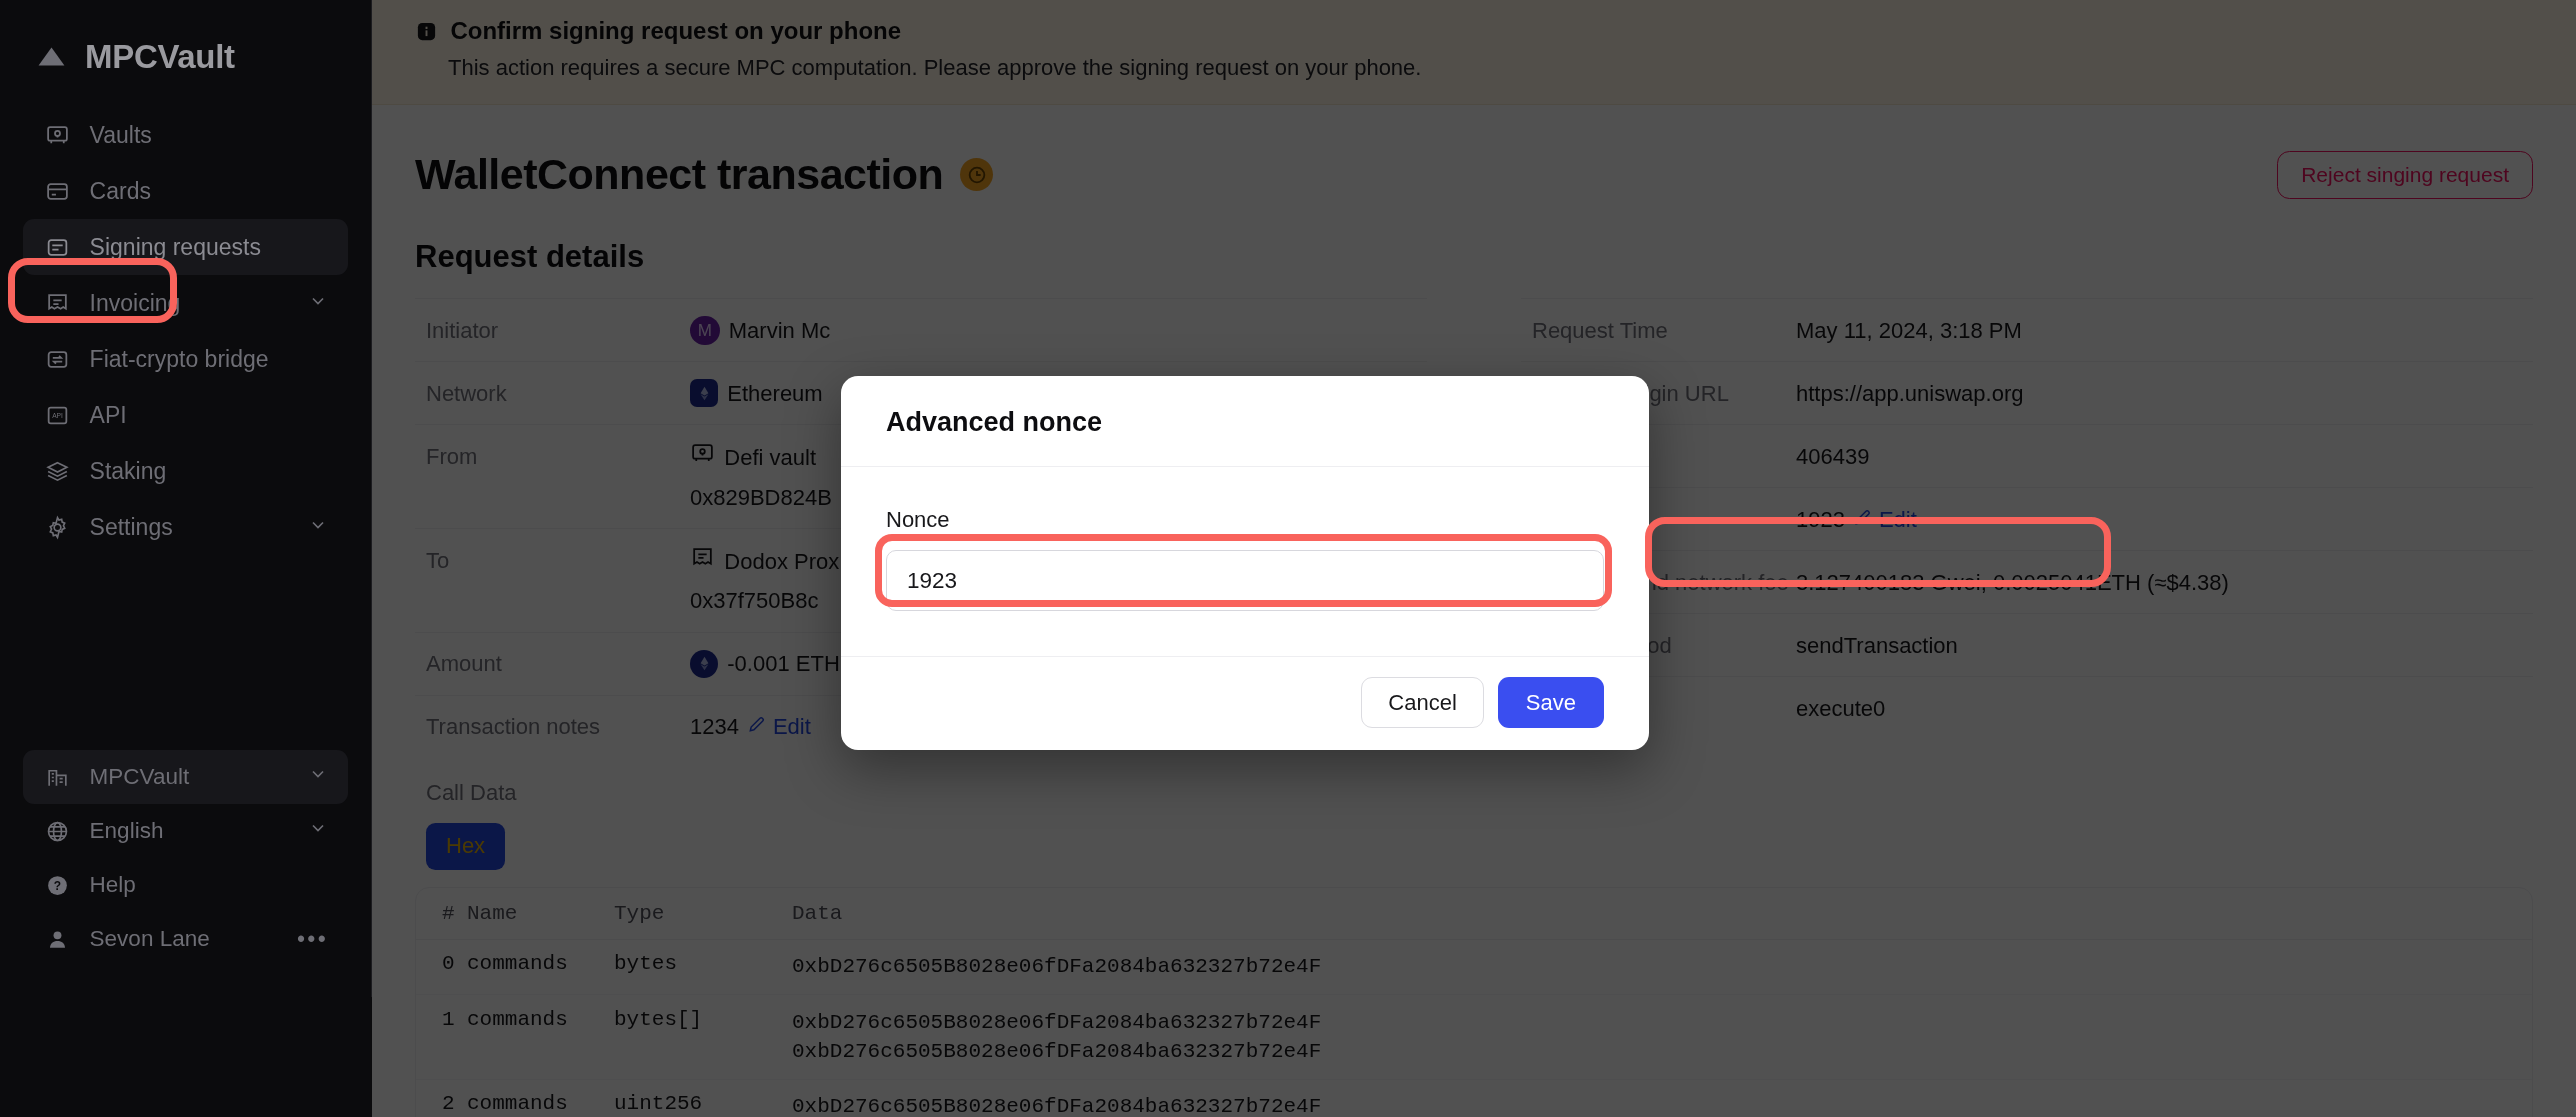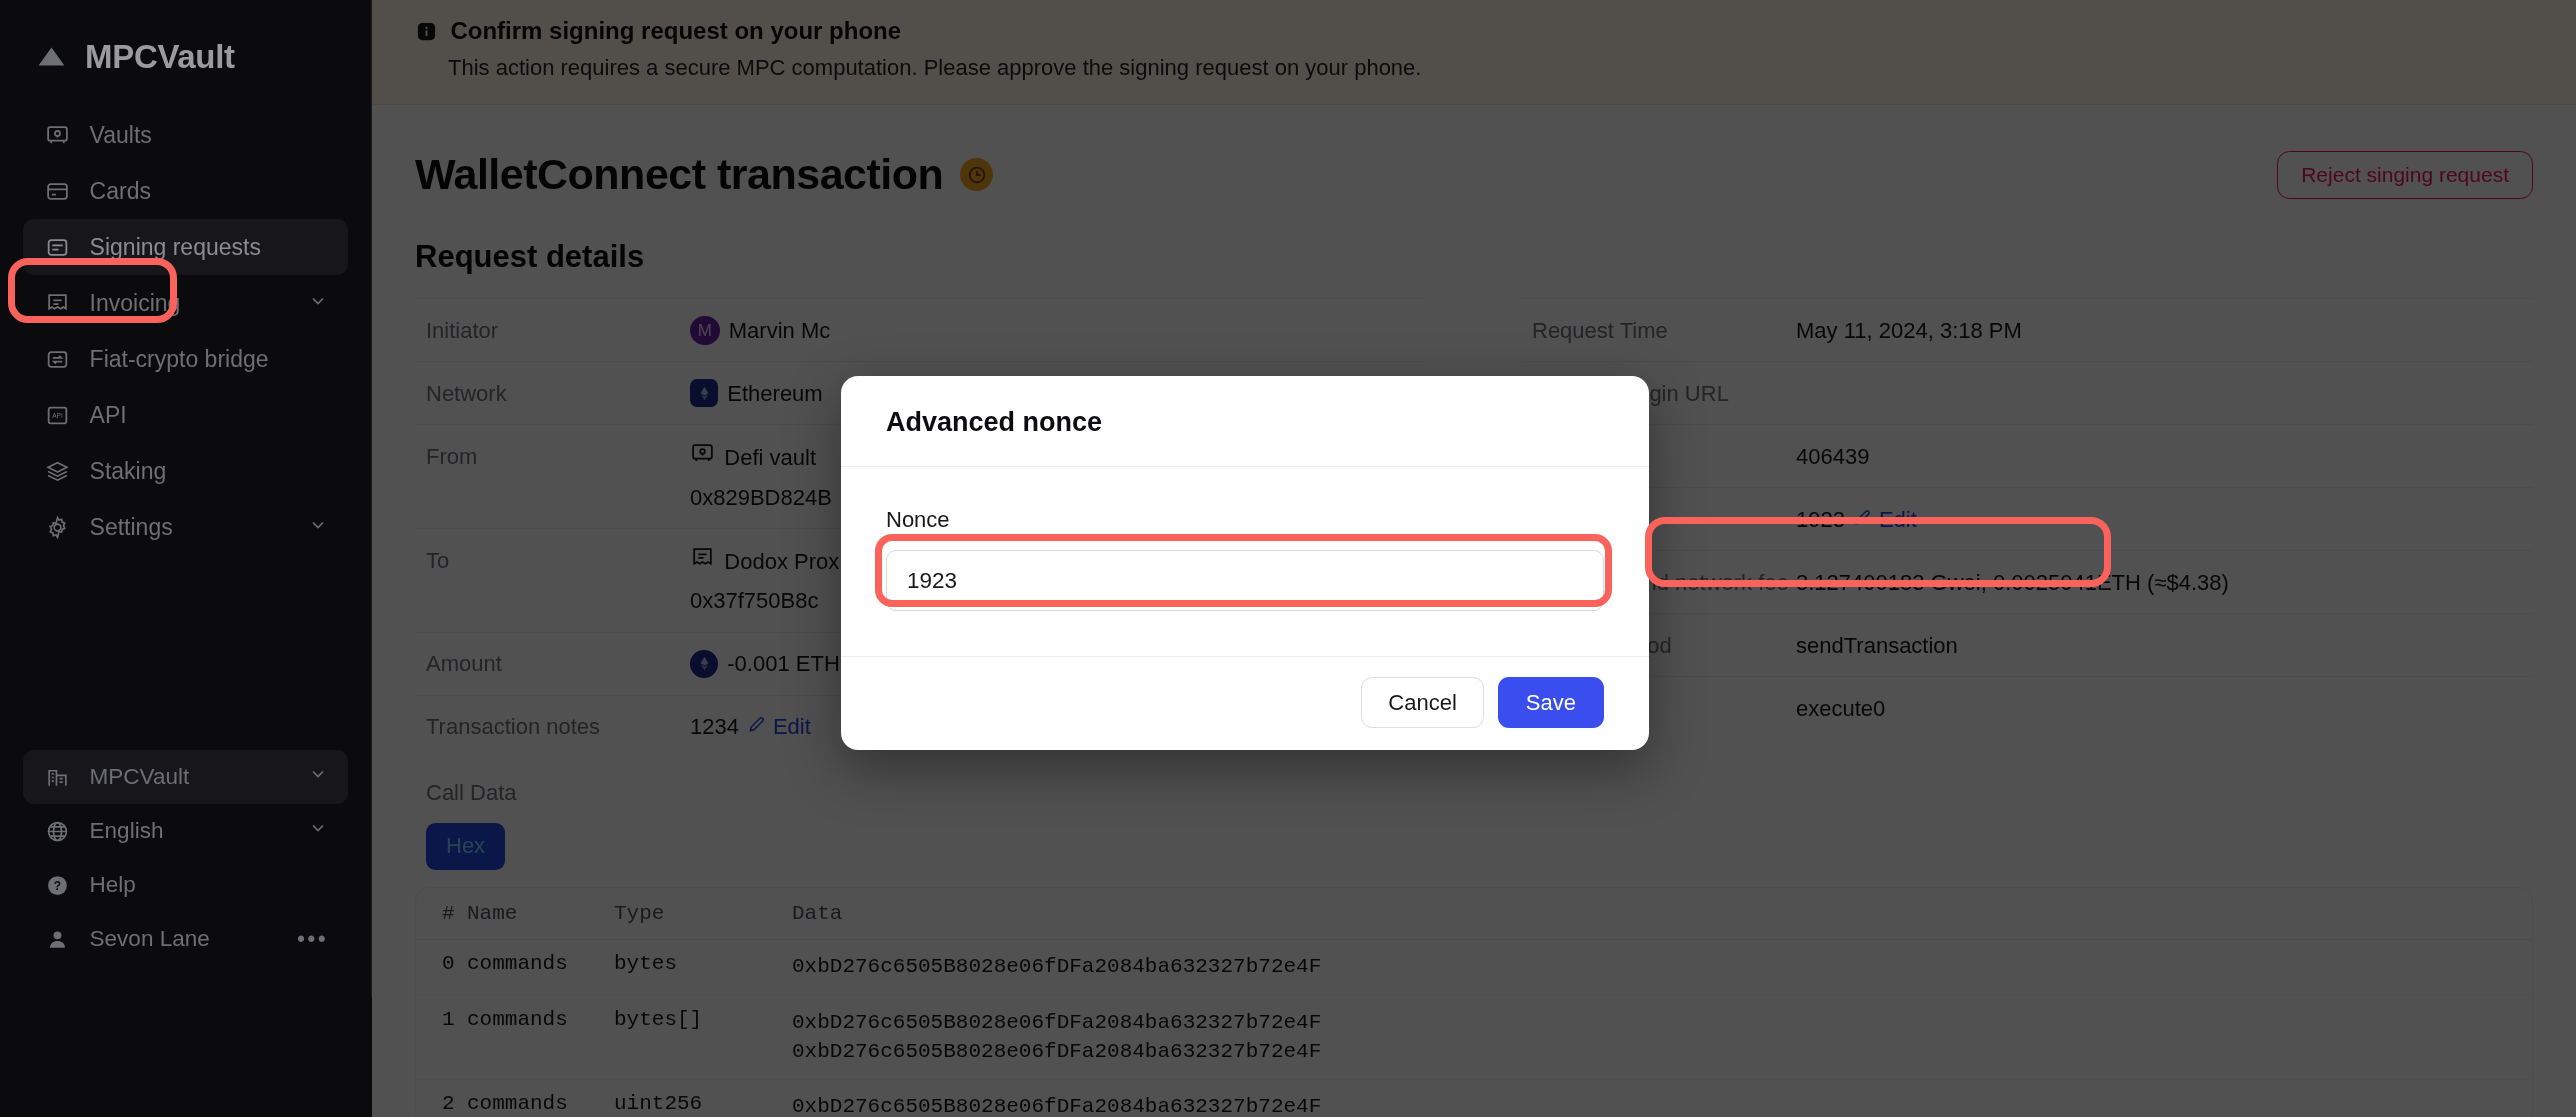--- a/index.html
+++ b/index.html
@@ -97,21 +97,21 @@
   .dvalue .chip { display:inline-flex; align-items:center; gap:9.3px; }
   .avatar-m { width:29.5px; height:29.5px; border-radius:50%; background:#6b21a8; color:#e9d5ff; font-size:17px; display:flex; align-items:center; justify-content:center; }
   .eth-sq { width:28px; height:28px; border-radius:7px; background:#1c2a8f; display:flex; align-items:center; justify-content:center; }
   .eth-circ { width:28px; height:28px; border-radius:50%; background:#1c2a8f; display:flex; align-items:center; justify-content:center; }
   .addr-line { width:100%; font-size:22px; color:#18181b; line-height:31px; }
   .edit-link { color:#2547e0; display:inline-flex; align-items:center; gap:6.2px; font-size:22px; }
 
   .calldata-wrap { padding:22px 43px 0 43px; }
   .calldata-label { font-size:22px; color:#71717a; padding-left:11px; }
   .hex-btn {
-    margin-top:17px; margin-left:11px; background:#2547e0; color:#7dd3fc;
+    margin-top:17px; margin-left:11px; background:#2547e0; color:#eab308;
     border:none; border-radius:9.3px; height:47px; padding:0 20px;
     font-size:22px; font-family:inherit;
   }
 
   .tbl-card { margin:17px 43px 0 43px; border:0.8px solid #ececef; border-radius:14px; overflow:hidden; }
   table.calltbl { width:100%; border-collapse:collapse; font-family:"Liberation Mono", monospace; }
   table.calltbl th {
     text-align:left; font-weight:normal; color:#52525b; font-size:21px;
     padding:14px 0 14px 0; border-bottom:0.8px solid #ececef;
   }
@@ -463,20 +463,23 @@
 
         <div class="drow first">
           <div class="dlabel">Request Time</div>
           <div class="dvalue">
               <span>May 11, 2024, 3:18 PM</span>
             </div>
         </div>
 
         <div class="drow">
           <div class="dlabel">Request Origin URL</div>
+          <div class="dvalue">
+              <span>https://app.uniswap.org</span>
+            </div>
         </div>
 
         <div class="drow">
           <div class="dlabel">Gas Limit</div>
           <div class="dvalue">
               <span>406439</span>
             </div>
         </div>
 
         <div class="drow">

